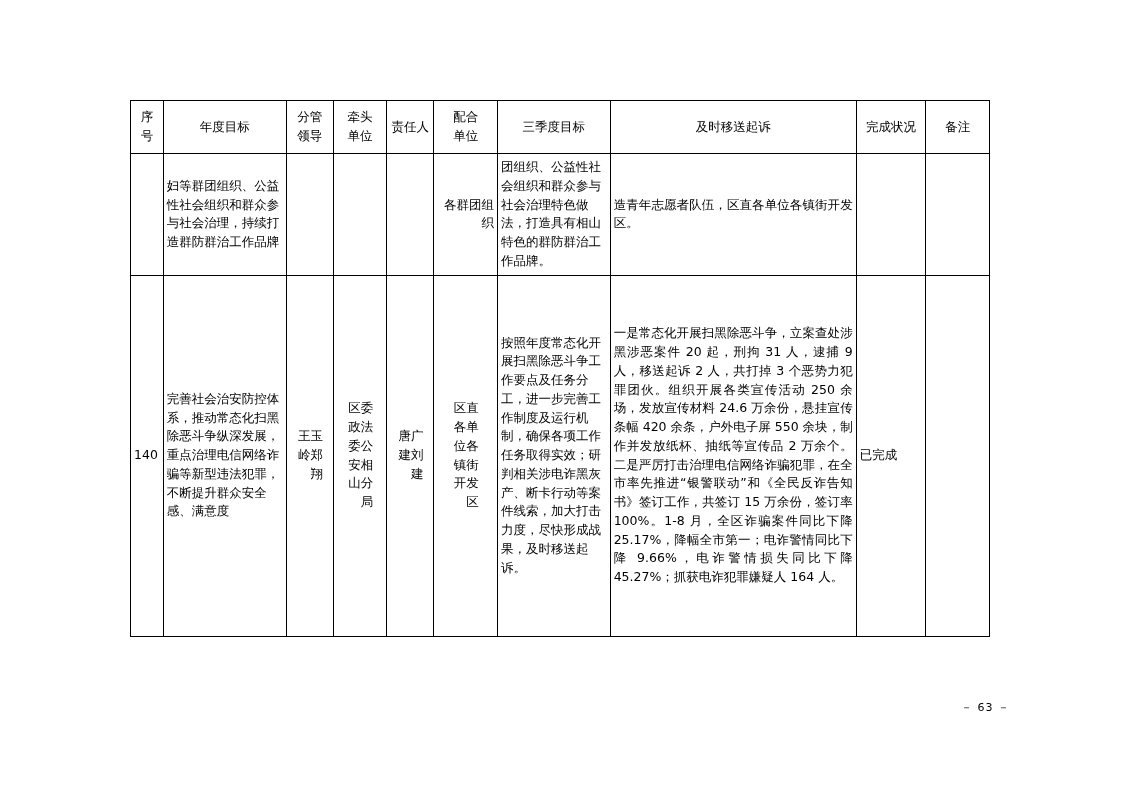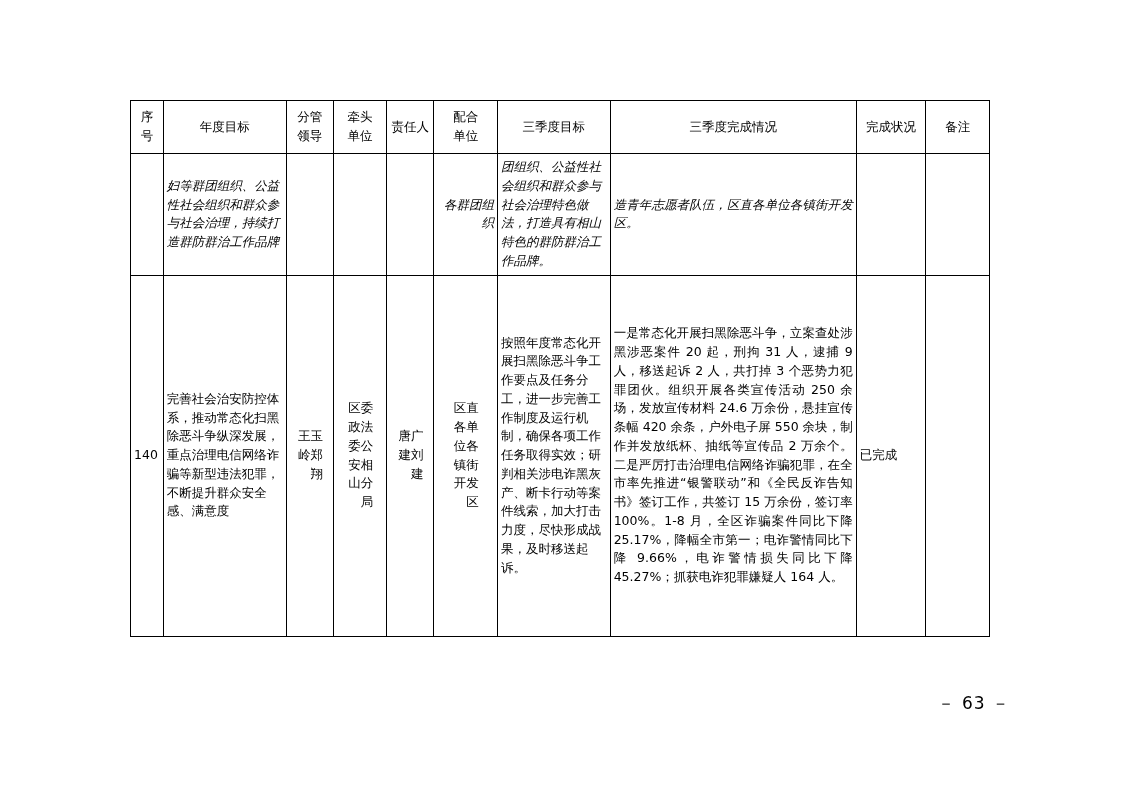--- a/index.html
+++ b/index.html
@@ -53,21 +53,21 @@
   col.c-goal     { width: 120px; }
   col.c-leader   { width: 46px; }
   col.c-lead-unit{ width: 52px; }
   col.c-person   { width: 46px; }
   col.c-coop     { width: 62px; }
   col.c-q3goal   { width: 110px; }
   col.c-q3done   { width: 240px; }
   col.c-status   { width: 68px; }
   col.c-remark   { width: 62px; }
 
-  .v-top { vertical-align: top; font-style: italic; }
+  .v-top { vertical-align: top; }
   .center { }
 
   
   .stack {
     text-align: right;
     line-height: 1.25;
     font-size: 12.5px;
     word-break: break-all;
     white-space: normal;
   }
@@ -88,21 +88,21 @@
   .q3goal-text {
     font-size: 12.5px;
     line-height: 1.72;
   }
   .row1 td { height: 110px; }
   .row2 td { height: 352px; }
   .page-number {
     position: absolute;
     right: 112px;
     bottom: 78px;
-    font-size: 17px;
+    font-size: 11px;
     letter-spacing: 1px;
   }
 </style>
 </head>
 <body>
 
 <div class="page">
 
   <table class="doc-table">
     <colgroup>
@@ -138,21 +138,21 @@
           <span class="two-line">责任人</span>
         </td>
         <td>
           <span class="two-line">配合</span>
           <span class="two-line">单位</span>
         </td>
         <td>
           <span class="two-line">三季度目标</span>
         </td>
         <td>
-          <span class="two-line">三季度完成情况</span>
+          <span class="two-line">及时移送起诉</span>
         </td>
         <td>
           <span class="two-line">完成状况</span>
         </td>
         <td>
           <span class="two-line">备注</span>
         </td>
       </tr>
 
       <tr class="row1">

